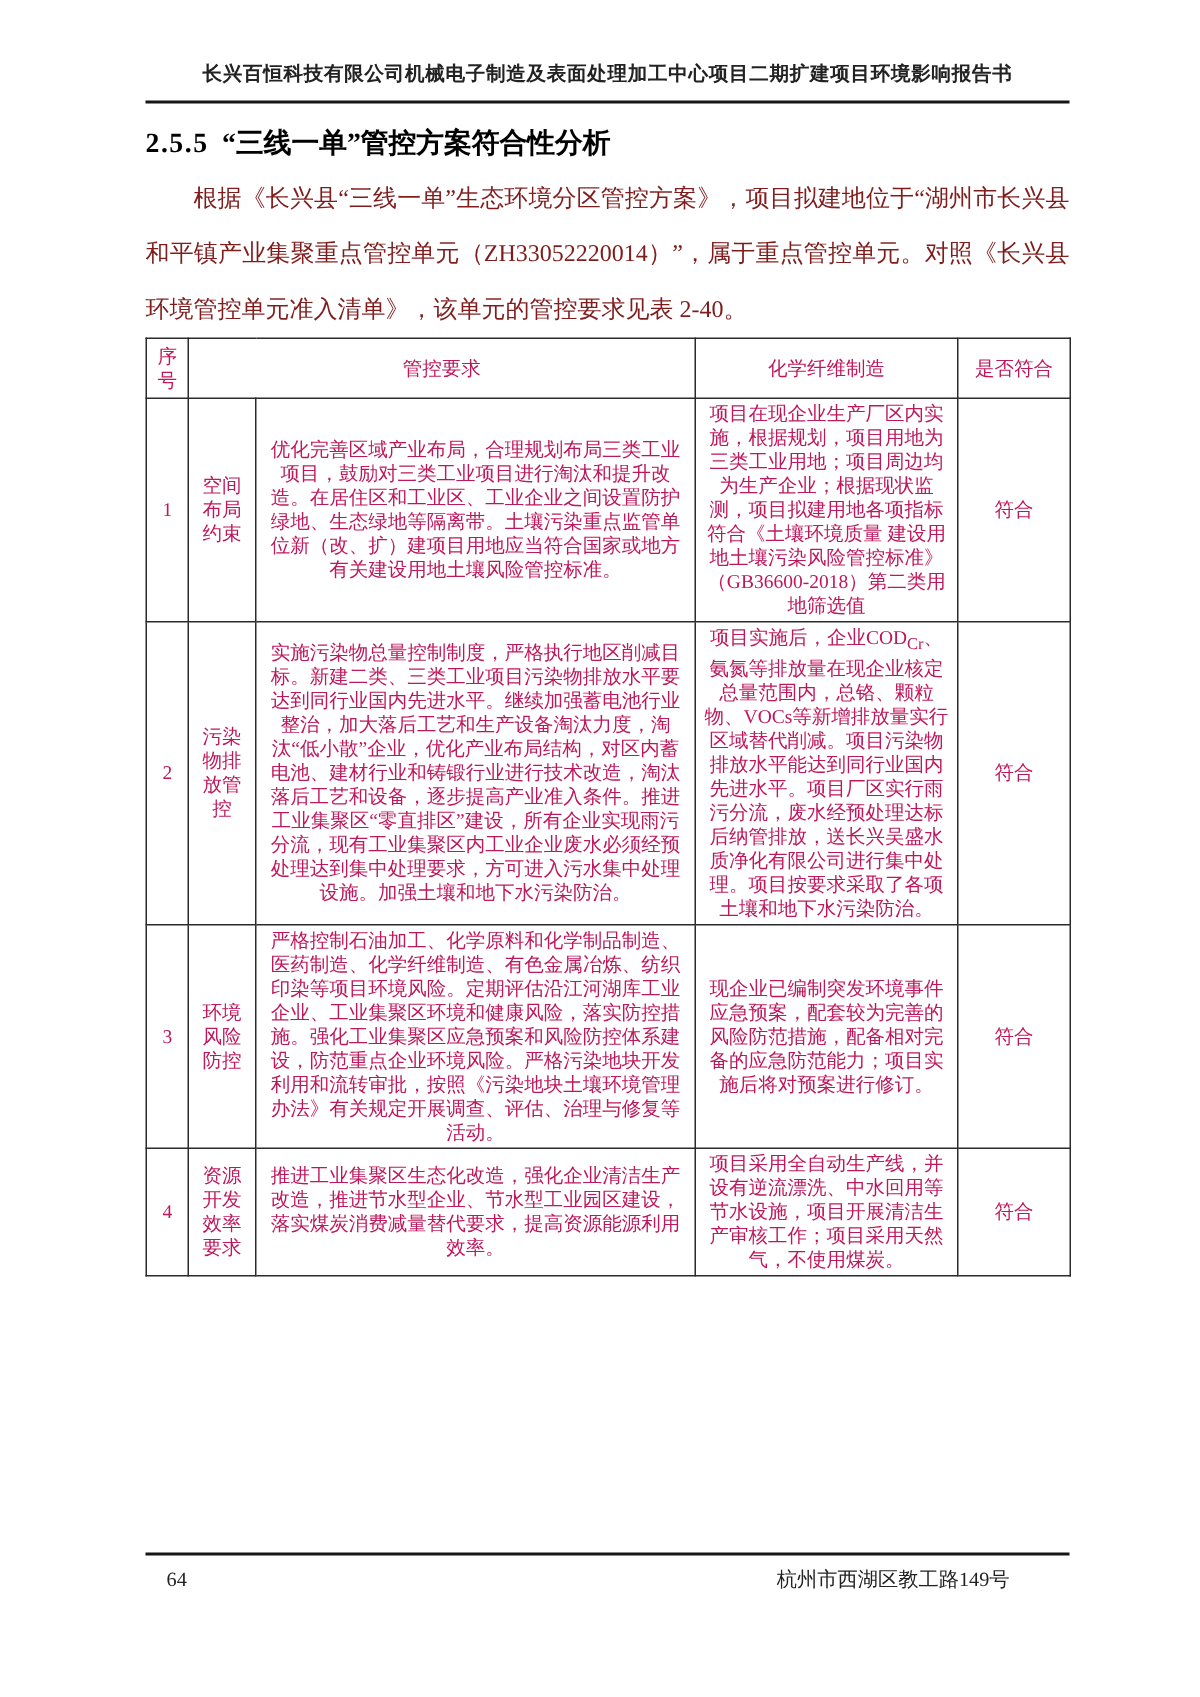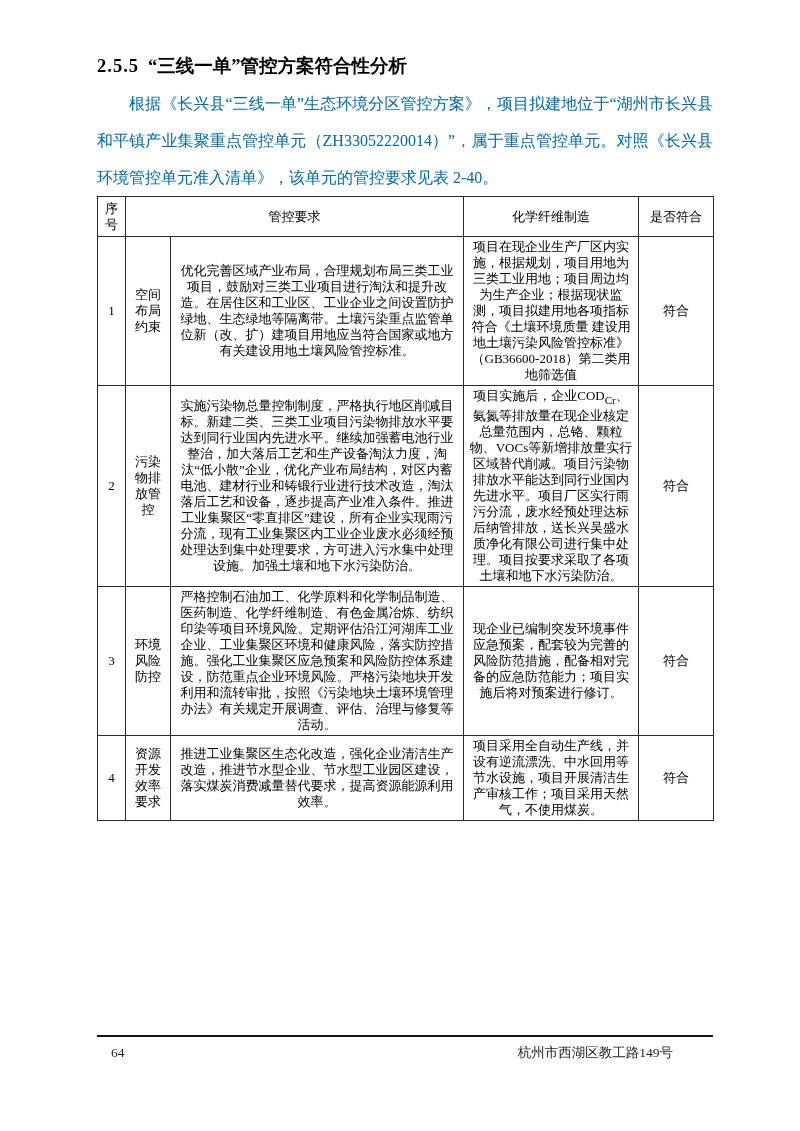--- a/index.html
+++ b/index.html
@@ -32,38 +32,38 @@
     font-size: 18.5px;
     font-weight: bold;
     color: #000;
   }
   .section-heading .sec-num { margin-right: 9px; letter-spacing: 1px; margin-top: 14px; }
   .body-para {
     margin-top: 7px;
     font-size: 16px;
     line-height: 37px;
     text-align: justify;
-    color: #0369a1;
+    color: #7f1d1d;
   }
   .indent { text-indent: 32px; }
   .table-caption {
     margin: 4px 0 7px 0;
     text-align: center;
     font-size: 16px;
     font-weight: bold;
     color: #000;
   }
   .caption-label { margin-right: 9px; }
   .compliance-table {
     width: 616px;
     border-collapse: collapse;
     table-layout: fixed;
     font-size: 13px;
     line-height: 16px;
-    color: #000000;
+    color: #be185d;
   }
   .compliance-table th, .compliance-table td {
     border: 1px solid #2b2b2b;
     padding: 2px 4px;
     text-align: center;
     vertical-align: middle;
     font-weight: normal;
   }
   .compliance-table thead th { height: 40px; }
   .cell-requirement, .cell-situation { text-align: center; }
@@ -81,20 +81,23 @@
     align-items: baseline;
     font-size: 13.5px;
     color: #222;
   }
 </style>
 </head>
 <body>
 
 <div class="page">
 
+  <div class="doc-header">
+    <div class="doc-header-text">长兴百恒科技有限公司机械电子制造及表面处理加工中心项目二期扩建项目环境影响报告书</div>
+  </div>
 
   <div class="section-heading">
     <span class="sec-num">2.5.5</span><span>“三线一单”管控方案符合性分析</span>
   </div>
 
   <p class="body-para indent">根据《长兴县“三线一单”生态环境分区管控方案》，项目拟建地位于“湖州市长兴县和平镇产业集聚重点管控单元（ZH33052220014）”，属于重点管控单元。对照《长兴县环境管控单元准入清单》，该单元的管控要求见表 2-40。</p>
 
 
   <table class="compliance-table">
     <colgroup>

